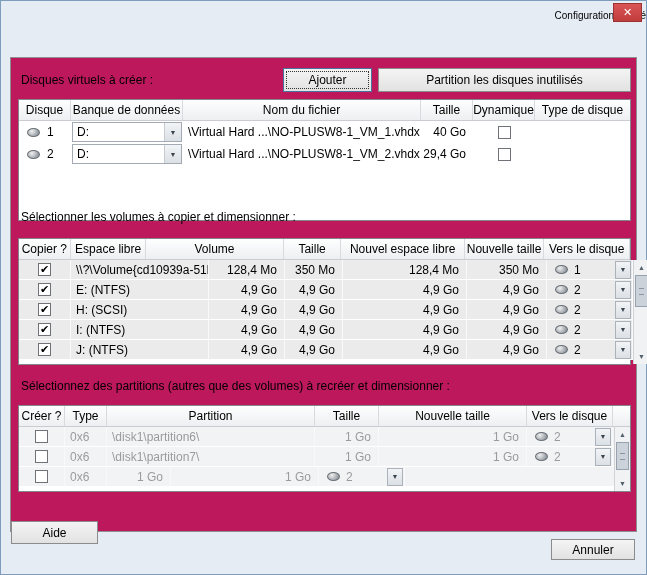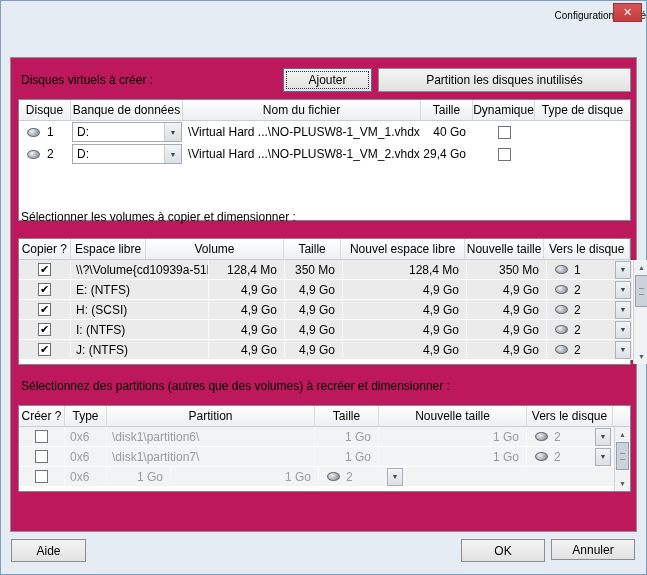--- a/index.html
+++ b/index.html
@@ -8,21 +8,21 @@
 .window{position:relative;width:647px;height:575px;background:#e6ecf4;border:1px solid #7d9cbe}
 .titlebar{position:absolute;top:0;left:0;right:0;height:30px;line-height:30px;text-align:right;font-size:10px}
 .close-btn{position:absolute;top:2px;right:4px;width:29px;height:19px;background:linear-gradient(#d95454,#c13c3c);border:1px solid #9d3232;color:#fff;font-size:11px;font-weight:bold;text-align:center;line-height:16px;cursor:default}
 .tab{position:absolute;top:33px;left:9px;height:24px;line-height:23px;padding:0 13px;background:#f3f5f8;border:1px solid #8f8f8f;border-bottom:none;z-index:2}
 .pane{position:absolute;top:56px;left:9px;right:9px;height:475px;background:#be185d;border:1px solid #8f8f8f}
 .sec-label{position:absolute;left:10px;white-space:nowrap}
 .l1{top:15px}.l2{top:152px}.l3{top:321px}
 .btn{position:absolute;height:24px;background:linear-gradient(#f4f4f4,#e2e2e2);border:1px solid #8c8c8c;font-family:Liberation Sans, sans-serif;font-size:12px;color:#000;cursor:default}
 .btn-add{top:10px;left:272px;width:89px;border-color:#49749e;outline:1px dotted #333;outline-offset:-4px}
 .btn-remove{top:10px;left:367px;width:253px}
-.btn-aide{top:538px;left:10px;width:75px;height:23px}
+.btn-aide{top:520px;left:10px;width:87px;height:23px}
 .btn-ok{top:538px;right:101px;width:84px;height:23px}
 .btn-annuler{top:538px;right:11px;width:84px;height:21px}
 .tbl{position:absolute;left:7px;width:613px;background:#fff;border:1px solid #83878c}
 .t1{top:41px;height:122px}
 .t2{top:180px;height:127px}
 .t3{top:347px;height:87px}
 .thead{display:flex;height:21px;background:linear-gradient(#fefefe,#edeff2);border-bottom:1px solid #c9cdd2}
 .th{display:flex;align-items:center;justify-content:center;height:100%;border-right:1px solid #d7dade;overflow:hidden;white-space:nowrap}
 .th-fill{flex:1;border-right:none}
 .tbody{position:relative;height:calc(100% - 21px)}
@@ -288,15 +288,14 @@
             </div>
           <div class="sb-btn">
               <span>▼</span>
             </div>
         </div>
       </div>
     </div>
   </div>
 
   <button class="btn btn-aide">Aide</button>
-  <button class="btn btn-ok">OK</button>
   <button class="btn btn-annuler">Annuler</button>
 </div>
 
 </body></html>

